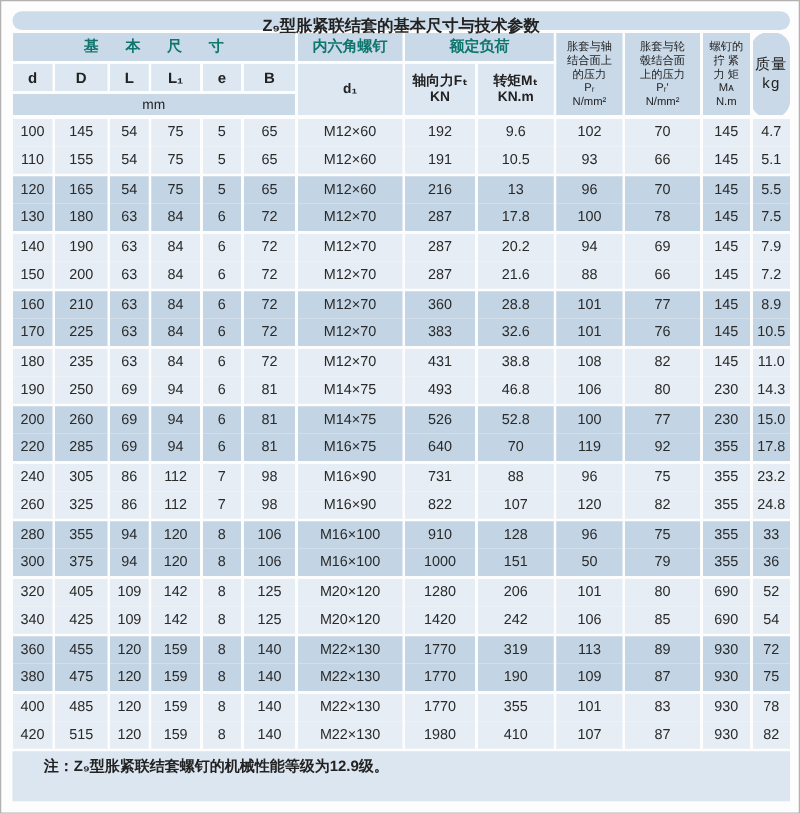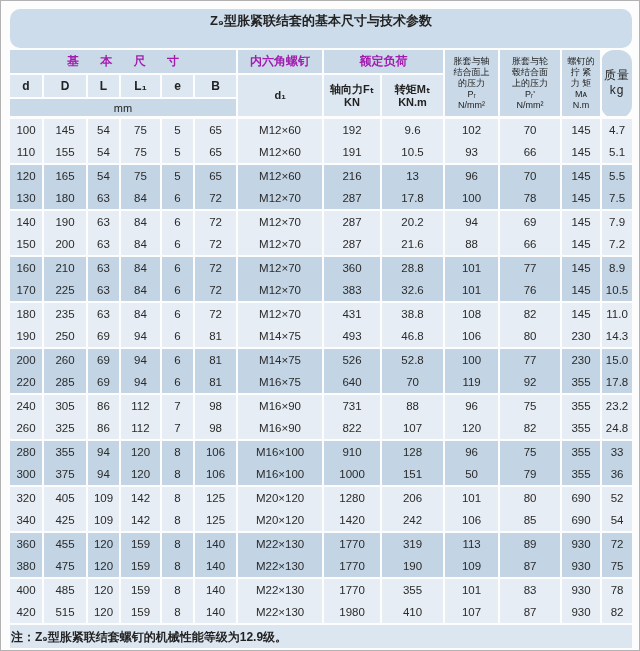--- a/index.html
+++ b/index.html
@@ -8,37 +8,37 @@
     width:640px;height:651px;
     box-sizing:border-box;
     background:#fdfdfd;
     border:1px solid #b2b2b2;
     padding:8px 8px 0 9px;
     font-family:"Liberation Sans","DejaVu Sans",sans-serif;
     color:#2e2e2e;
     overflow:hidden;
   }
   .title{
-    width:622px;height:39px;line-height:23px;
+    width:622px;height:15px;line-height:23px;
     background:var(--title_band,#cddcea);
     text-align:center;font-size:13px;font-weight:700;color:#222;
     margin-bottom:2px;
     border-radius:10px;
   }
   table.spec{
     table-layout:fixed;border-collapse:collapse;width:622px;
   }
   table.spec th,table.spec td{
     padding:0;text-align:center;vertical-align:middle;
     overflow:hidden;white-space:nowrap;
   }
   
   th.h1{
     background:var(--header_band,#c9d9e8);
-    font-size:12px;font-weight:700;height:23px;color:#a21caf;
+    font-size:12px;font-weight:700;height:23px;color:#0f766e;
   }
   th.spread{letter-spacing:9px;text-indent:9px;}
   th.h2{
     background:var(--header_light_band,#dde7f1);
     font-size:12px;font-weight:700;height:22px;color:#222;
   }
   th.h3{
     background:var(--header_band,#c9d9e8);
     font-size:11px;font-weight:400;height:17px;color:#222;
   }
@@ -54,25 +54,25 @@
   .preline{white-space:pre-line !important;}
   
   .vl{border-left:2px solid #fdfdfd;}
   .ht{border-top:2px solid #fdfdfd;}
   .ht3{border-top:3px solid #fdfdfd;}
   
   tr.data-row td{height:22px;font-size:11.5px;font-weight:400;color:#2a2a2a;}
   tr.band-light td{background:var(--row_light,#e6edf4);}
   tr.band-dark td{background:var(--row_dark,#c3d5e5);}
   .note{
-    width:622px;height:23px;line-height:24px;
+    width:622px;height:40px;line-height:24px;
     background:var(--note_band,#dce6f0);
     margin-top:2px;
     font-size:12px;font-weight:700;color:#222;
-    text-align:left;padding-left:1px;box-sizing:border-box;
+    text-align:left;padding-left:25px;box-sizing:border-box;
   }
 </style>
 </head>
 <body>
 
 <div class="page">
 
   <div class="title">Z₉型胀紧联结套的基本尺寸与技术参数</div>
 
   <table class="spec">

